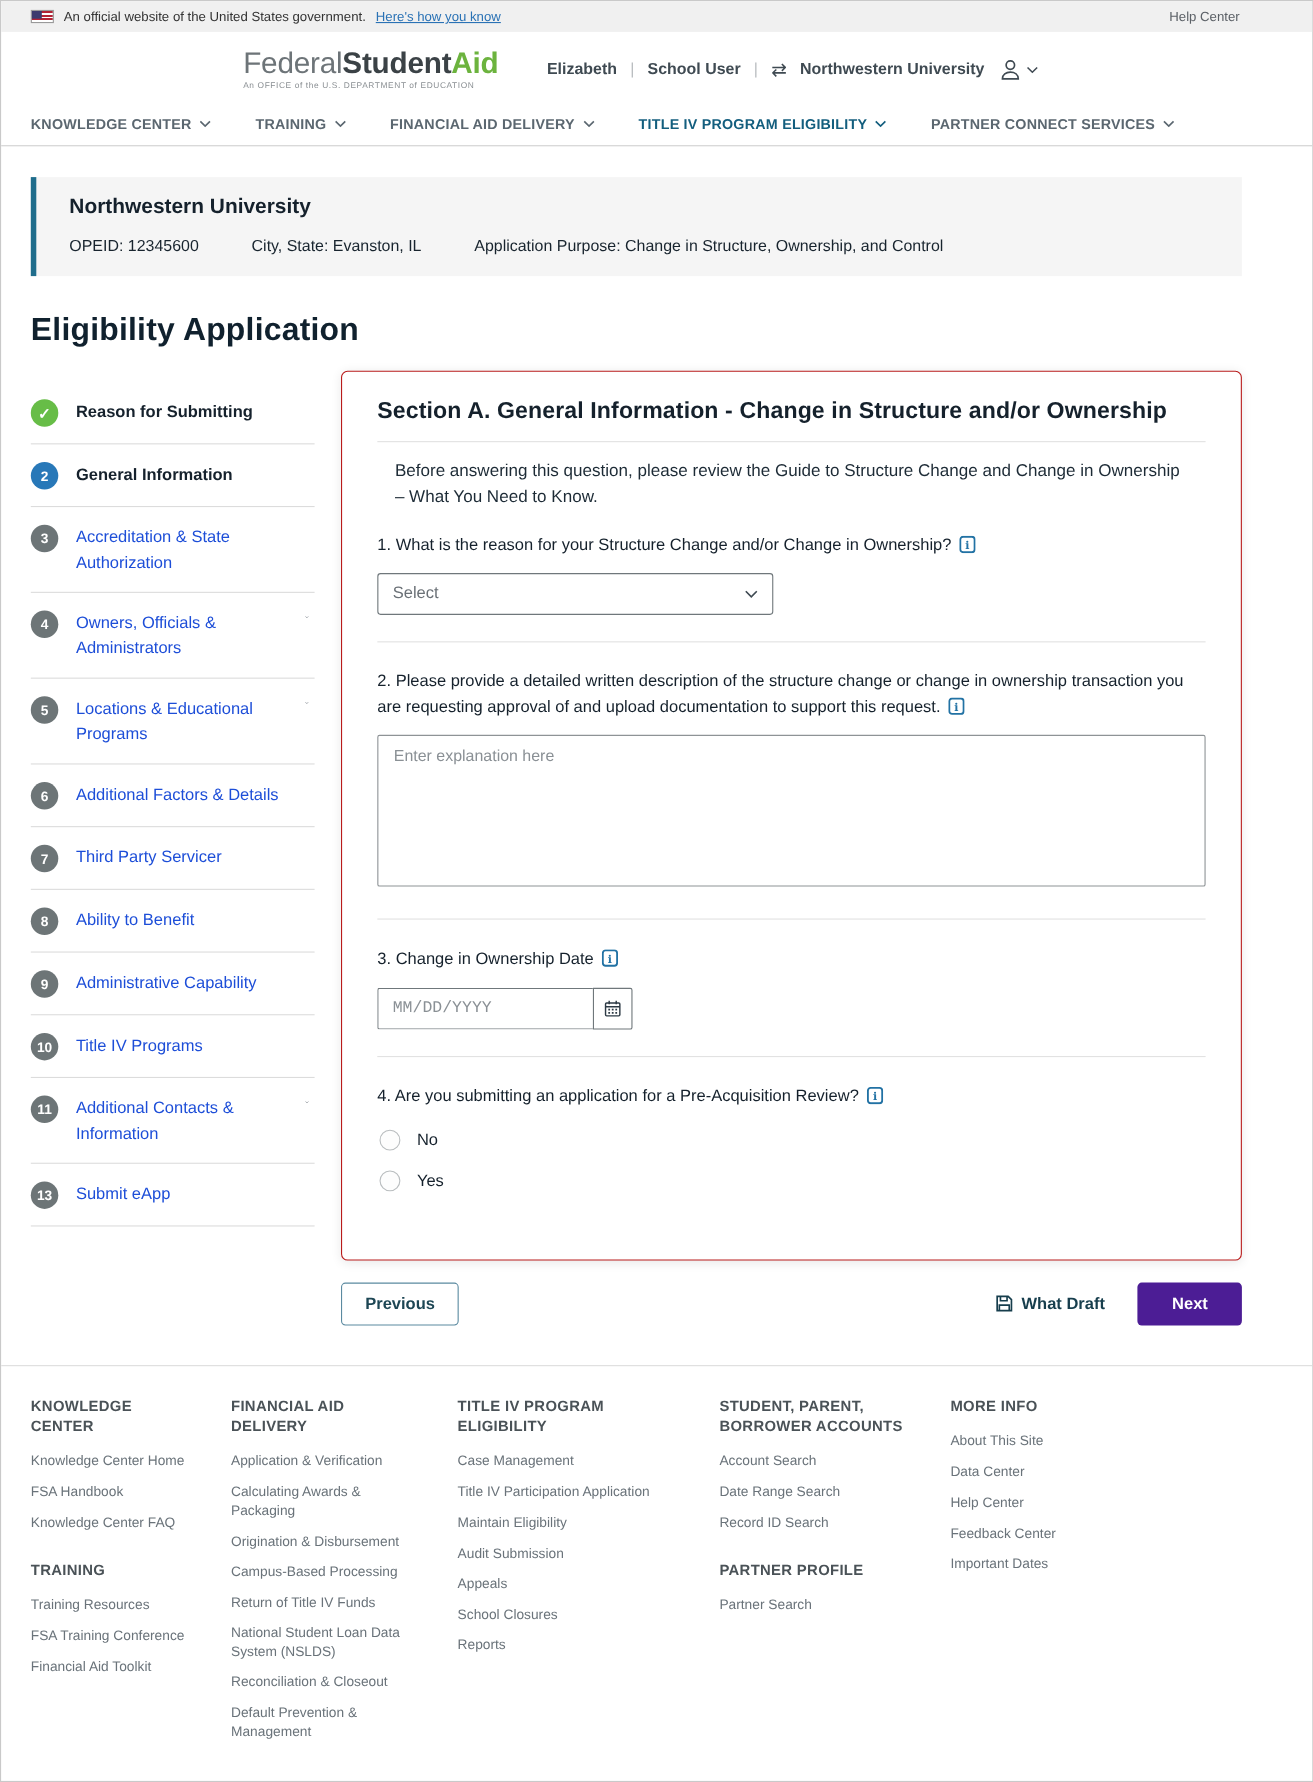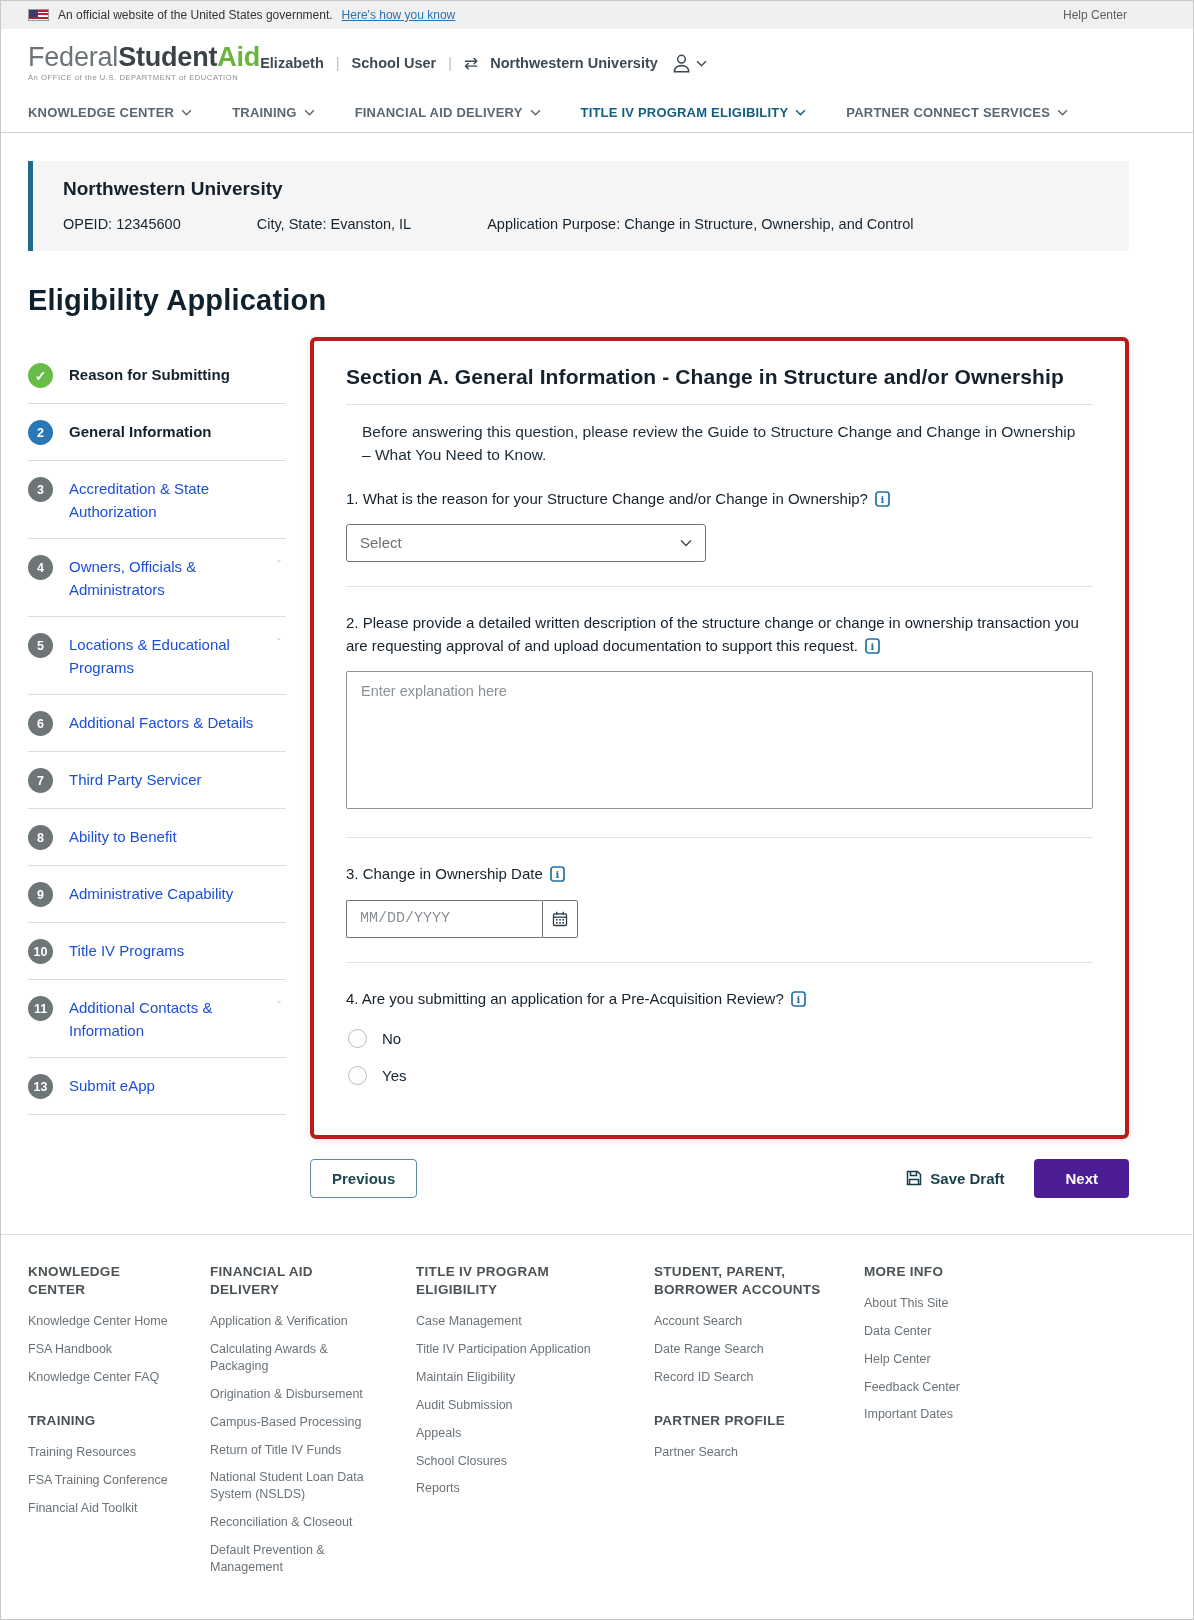--- a/index.html
+++ b/index.html
@@ -11,55 +11,55 @@
   }
   
   .gov-banner { height:28px; background:#f0f0f0; display:flex; align-items:center;
     padding:0 66px 0 27px; font-size:12px; color:#333; gap:9px; flex-shrink:0;}
   .flag { width:21px; height:12px; position:relative; flex-shrink:0;
     background:repeating-linear-gradient(#b22234 0 1.8px,#fff 1.8px 3.4px); border:0.5px solid #999;}
   .flag::after { content:''; position:absolute; left:0; top:0; width:9px; height:6.5px; background:#3c3b6e;}
   .gov-link { color:#2a72b5; text-decoration:underline; cursor:pointer; }
   .gov-help { margin-left:auto; color:#5b6066; }
   
-  .header { display:flex; align-items:center; justify-content:flex-start; padding:15px 56px 11px 27px; flex-shrink:0;}
+  .header { display:flex; align-items:center; justify-content:center; padding:15px 56px 11px 27px; flex-shrink:0;gap:44px;}
   .logo .row1 { font-size:27px; letter-spacing:-0.2px; line-height:1; }
   .logo .w-fed { color:#6d7478; font-weight:400; }
   .logo .w-stu { color:#3b4246; font-weight:bold; }
   .logo .w-aid { color:#6cb33e; font-weight:bold; }
   .logo .tagline { font-size:7.6px; color:#8a8f93; letter-spacing:0.55px; margin-top:2px; }
   .user-area { display:flex; align-items:center; gap:12px; font-size:14.5px; font-weight:bold; color:#3f4a52;}
   .user-sep { color:#b9bdc0; font-weight:normal; }
   .swap-glyph { font-size:17px; font-weight:normal; }
   .user-icon-wrap { display:flex; align-items:center; gap:3px; cursor:pointer; }
   
   .nav { display:flex; gap:40px; padding:0 27px; border-bottom:1px solid #d0d0d0; height:40px; align-items:center; flex-shrink:0;}
   .nav-item { font-size:13px; font-weight:bold; color:#5b6770; letter-spacing:0.2px; display:flex; gap:7px; align-items:center; cursor:pointer; white-space:nowrap;}
   .nav-item.active { color:#135e7e; }
   
   .school-banner { margin:28px 64px 0 27px; background:#f5f5f5; border-left:5px solid #1f6d8c; padding:17px 30px 19px; }
   .school-name { font-size:19px; font-weight:bold; color:#15212c; }
-  .school-details { display:flex; gap:76px; font-size:14.5px; color:#18242e; margin-top:16px; }
+  .school-details { display:flex; gap:48px; font-size:14.5px; color:#18242e; margin-top:16px; }
   
   .page-title { margin:33px 27px 0; font-size:29px; font-weight:bold; color:#10212e; letter-spacing:0.2px; }
   
   .content { display:flex; padding:20px 64px 0 27px; gap:24px; align-items:flex-start; }
   .stepper { width:258px; flex-shrink:0; margin-top:10px; }
   .step { display:flex; align-items:flex-start; gap:16px; padding:15px 2px 15px 0; border-bottom:1px solid #dcdcdc; cursor:pointer;}
   .step-circle { width:25px; height:25px; border-radius:50%; color:#fff; display:flex; align-items:center; justify-content:center;
     font-size:12.5px; font-weight:bold; flex-shrink:0; margin-top:1px; }
   .step-circle.complete { background:#67bd47; font-size:14px; }
   .step-circle.current  { background:#2878b8; }
   .step-circle.todo     { background:#6d7577; }
   .step-label { font-size:15px; color:#1d4ed8; line-height:1.5; padding-top:2px; }
   .step.bold .step-label { font-weight:bold; color:#15212c; }
   .step-chevron { margin-left:auto; color:#2d3a45; padding-top:6px; }
   
-  .card { flex:1; background:#fff; border:4px solid #b91c1c; border-radius:6px;
-    box-shadow:0 2px 10px rgba(0,0,0,0.09); padding:24px 32px 32px; }
+  .card { flex:1; background:#fff; border:1px solid #b91c1c; border-radius:6px;
+    box-shadow:0 2px 10px rgba(0,0,0,0.09); padding:24px 32px 44px; }
   .section-title { font-size:21px; font-weight:bold; color:#15212c; letter-spacing:0.1px; }
   .hr { border:none; border-top:1px solid #e2e2e2; margin:15px 0; }
   .hr.wide { margin:24px 0; }
   .intro { font-size:15.5px; color:#1d2b36; line-height:1.5; margin:4px 16px 20px; max-width:720px;}
   .q-label { font-size:15px; color:#15212c; line-height:1.55; margin-bottom:11px; max-width:790px;}
   .info-icon { display:inline-block; vertical-align:-3px; margin-left:7px; }
   .select-box { width:360px; height:38px; border:1px solid #6f777b; border-radius:3px; display:flex;
     align-items:center; justify-content:space-between; padding:0 13px; color:#6a7076; font-size:15px; cursor:pointer; background:#fff;}
   .ta { width:100%; height:138px; border:1px solid #8e9396; border-radius:2px; padding:11px 14px;
     font-size:14.5px; color:#3b4246; resize:none; font-family:"Liberation Sans",sans-serif; }
@@ -295,21 +295,21 @@
 
 <div class="actions">
   <button class="btn-prev">Previous</button>
   <div class="right-actions">
     <div class="save-draft">
       <svg width="16" height="16" viewBox="0 0 16 16" fill="none" stroke="#173e4d" stroke-width="1.5">
           <path d="M1.5 1.5h10l3 3v10h-13z"></path>
           <path d="M4.5 1.5v4h6v-4"></path>
           <path d="M3.5 14.5v-5h9v5"></path>
         </svg>
-      <span>Save Draft</span>
+      <span>What Draft</span>
     </div>
     <button class="btn-next">Next</button>
   </div>
 </div>
 
 <div class="site-footer">
     <div class="f-col1">
       <div class="f-section">
         <div class="f-heading">KNOWLEDGE CENTER</div>
         <div class="f-link">Knowledge Center Home</div>

